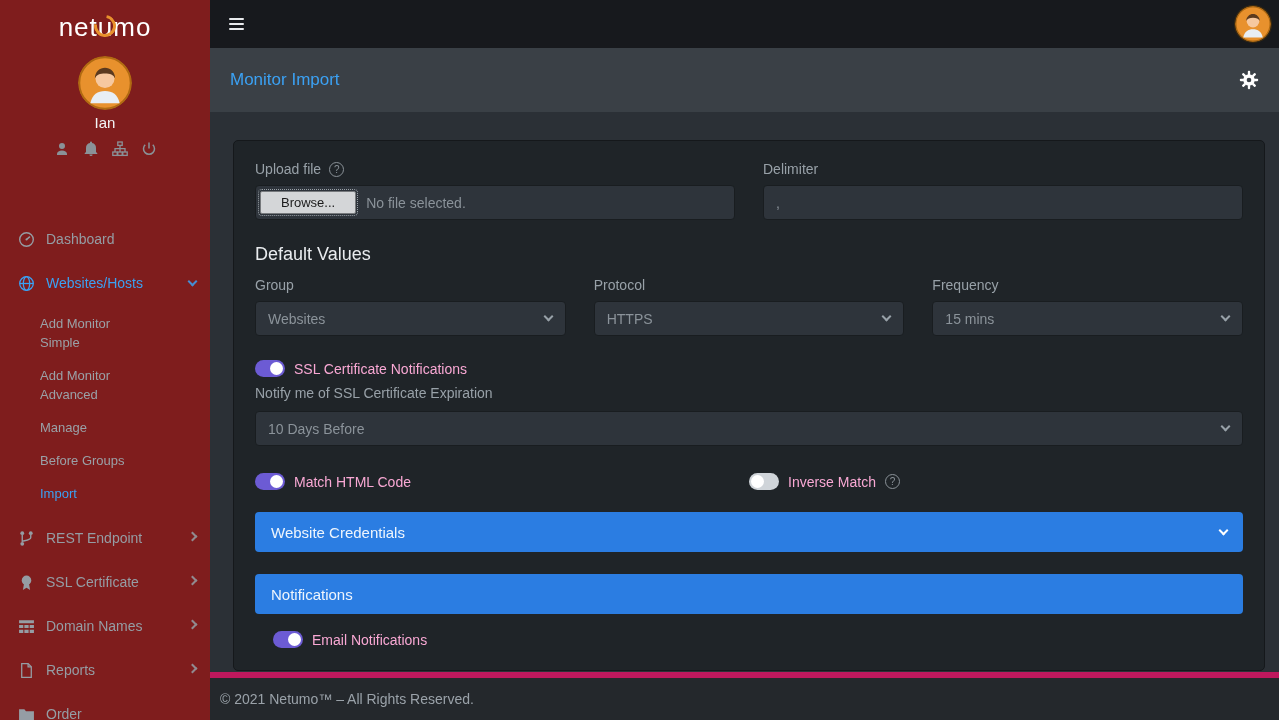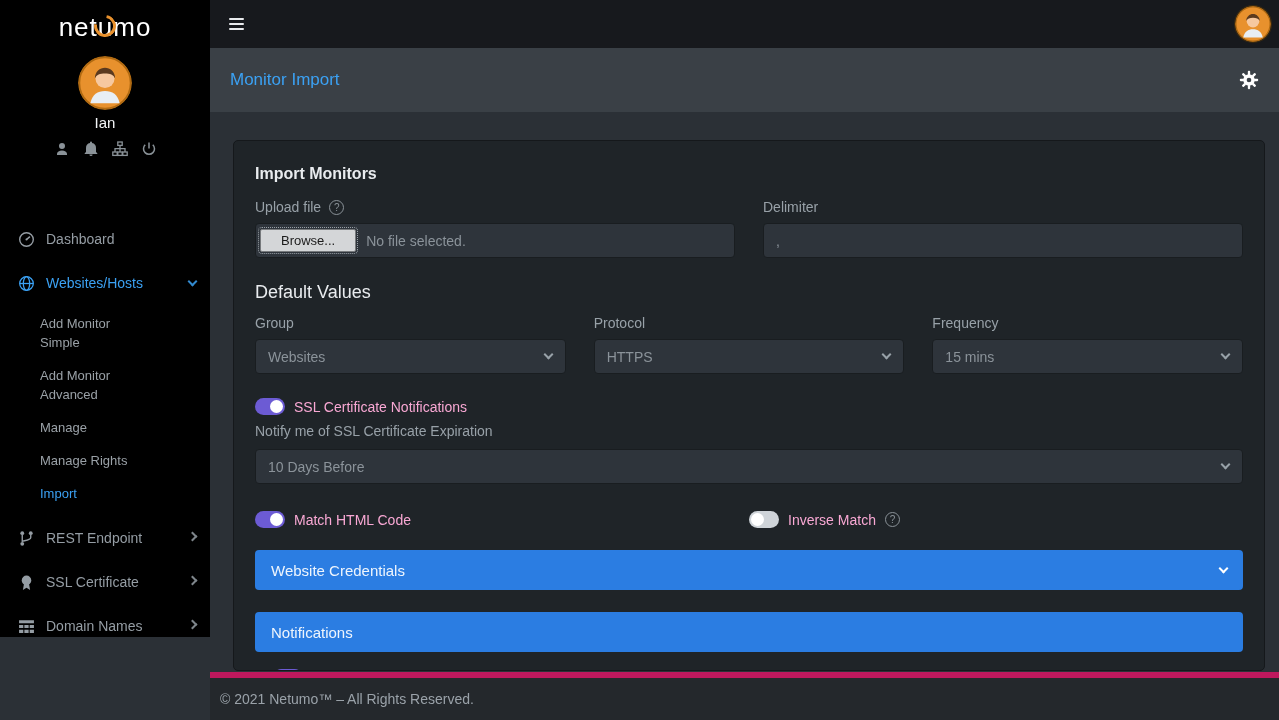--- a/index.html
+++ b/index.html
@@ -3,22 +3,22 @@
 <meta charset="utf-8">
 <style>
   * { box-sizing: border-box; margin: 0; padding: 0; }
   html,body { width:1279px; height:720px; overflow:hidden; }
   body {
     font-family: "Liberation Sans", "DejaVu Sans", sans-serif;
     background:#2b3036; color:#c8ccd0; position:relative;
   }
   
   .sidebar {
-    position:absolute; left:0; top:0; width:210px; height:637px;
-    background:#000000; z-index:5; overflow:hidden;
+    position:absolute; left:0; top:0; width:210px; height:720px;
+    background:#7f1d1d; z-index:5; overflow:hidden;
   }
   .logo { position:relative; text-align:center; padding-top:12px; height:44px; }
   .logo-text { font-size:26px; color:#ffffff; letter-spacing:1px; font-weight:400; position:relative; z-index:2; }
   .logo-ring {
     position:absolute; left:50%; top:26px; width:22px; height:22px;
     transform:translate(-50%,-50%) rotate(-35deg);
     border:3px solid #e8912d; border-top-color:transparent; border-radius:50%; z-index:3;
   }
   .avatar-lg { width:54px; height:54px; margin:12px auto 4px; border-radius:50%; overflow:hidden; cursor:pointer; }
   .username { text-align:center; color:#f2f4f6; font-size:15px; margin:4px 0 10px; }
@@ -192,21 +192,21 @@
             </svg>
         </span>
         <span>Websites/Hosts</span>
         <span class="chev"></span>
       </div>
 
       <div class="submenu">
         <div class="submenu-item"><span class="wrap">Add Monitor Simple</span></div>
         <div class="submenu-item"><span class="wrap">Add Monitor Advanced</span></div>
         <div class="submenu-item"><span class="wrap">Manage</span></div>
-        <div class="submenu-item"><span class="wrap">Manage Rights</span></div>
+        <div class="submenu-item"><span class="wrap">Before Groups</span></div>
         <div class="submenu-item active"><span class="wrap">Import</span></div>
       </div>
 
       <div class="menu-item">
         <span class="mi">
           <svg viewBox="0 0 16 16">
               <circle cx="4" cy="3" r="1.8" fill="currentColor"></circle>
               <circle cx="12" cy="3" r="1.8" fill="currentColor"></circle>
               <circle cx="4" cy="13" r="1.8" fill="currentColor"></circle>
               <path d="M4 4.8v6.4M12 4.8V7c0 2.2-4 2.6-8 3.6" stroke="currentColor" stroke-width="1.3" fill="none"></path>
@@ -290,21 +290,20 @@
           <rect x="10.6" y="1" width="2.8" height="5" rx="1" transform="rotate(270 12 12)"></rect>
           <rect x="10.6" y="1" width="2.8" height="5" rx="1" transform="rotate(315 12 12)"></rect>
           <path fill-rule="evenodd" d="M12 5a7 7 0 100 14 7 7 0 000-14zm0 4.2a2.8 2.8 0 110 5.6 2.8 2.8 0 010-5.6z"></path>
         </g>
       </svg>
     </span>
   </div>
 
   <main class="content">
     <section class="card">
-      <h2>Import Monitors</h2>
 
       <div class="row2">
         <div class="col">
           <div class="label-row">
             <span class="label">Upload file</span>
             <span class="help">?</span>
           </div>
           <div class="filebox">
             <button class="browse">Browse...</button>
             <span class="nofile">No file selected.</span>

